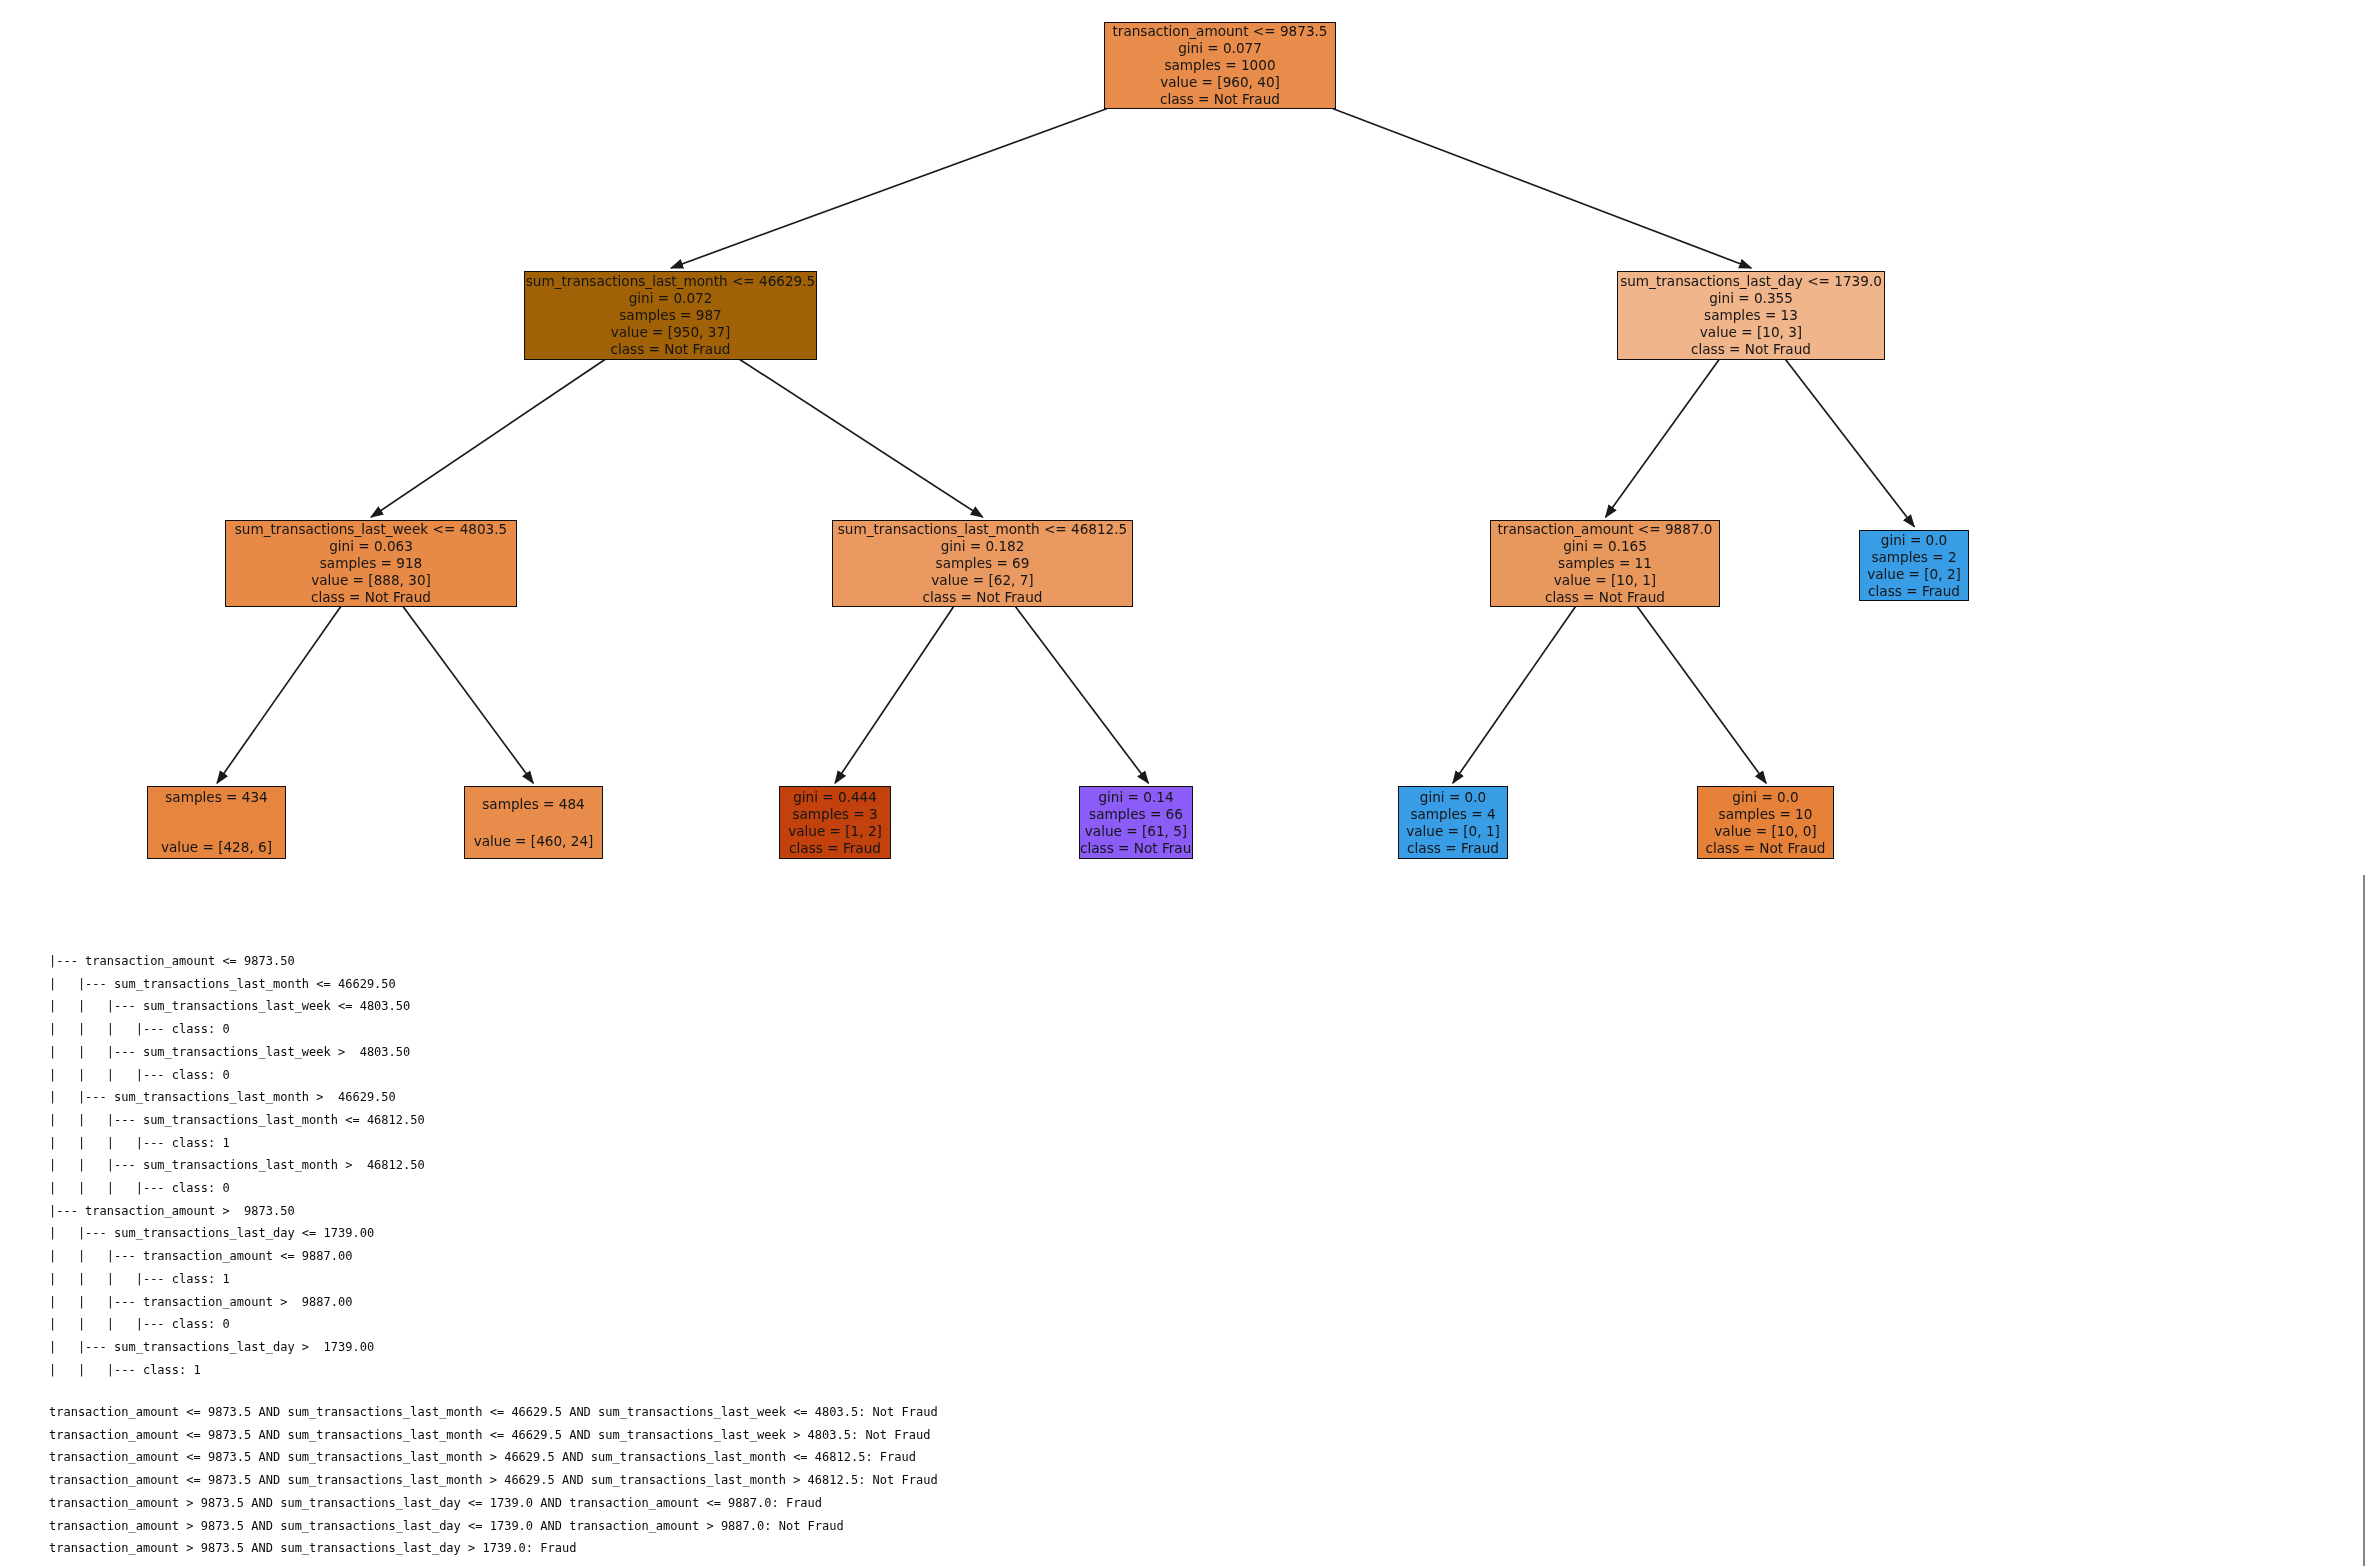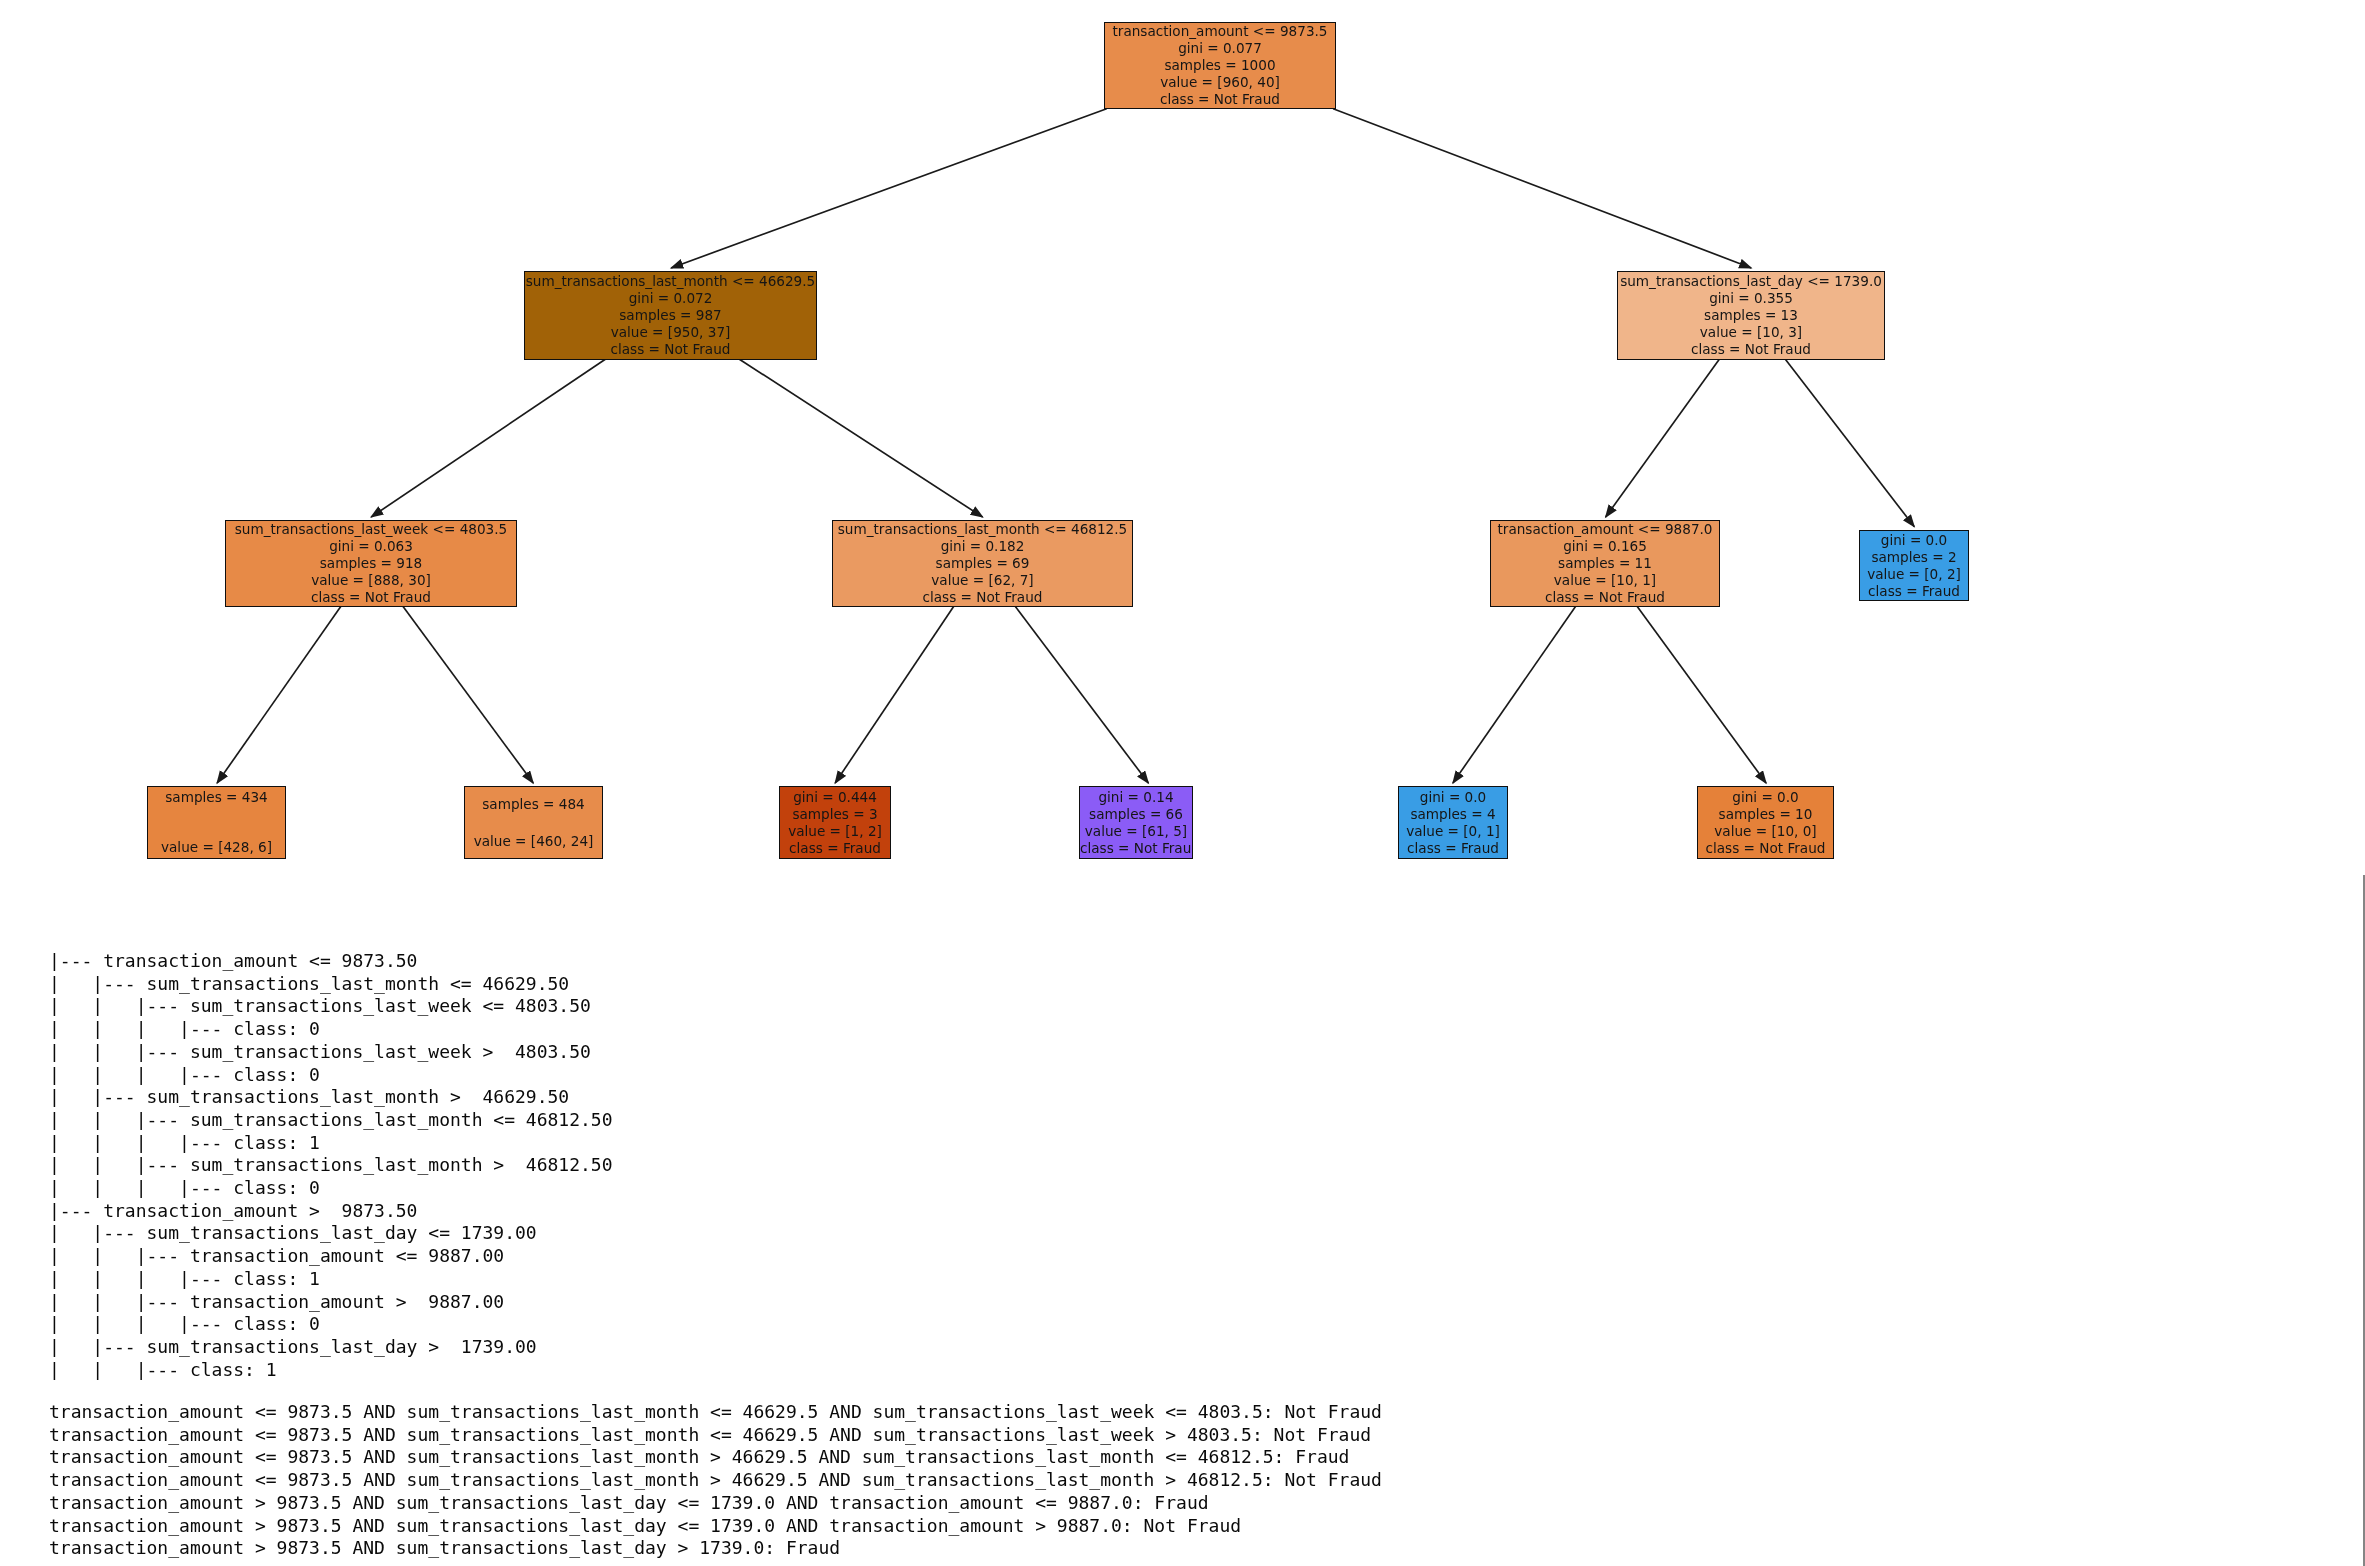--- a/index.html
+++ b/index.html
@@ -32,21 +32,21 @@
     display:flex;
     flex-direction:column;
     justify-content:center;
     white-space:nowrap;
     overflow:hidden;
   }
   .mono{
     position:absolute;
     margin:0;
     font-family:"DejaVu Sans Mono", monospace;
-    font-size:18px;
+    font-size:12px;
     line-height:22.7px;
     color:#0a0a0a;
     white-space:pre;
   }
   #tree-text{ left:49px; top:950px; }
   #rules-text{ left:49px; top:1401px; }
   .scrollbar{
     position:absolute;
     right:0;
     top:875px;

